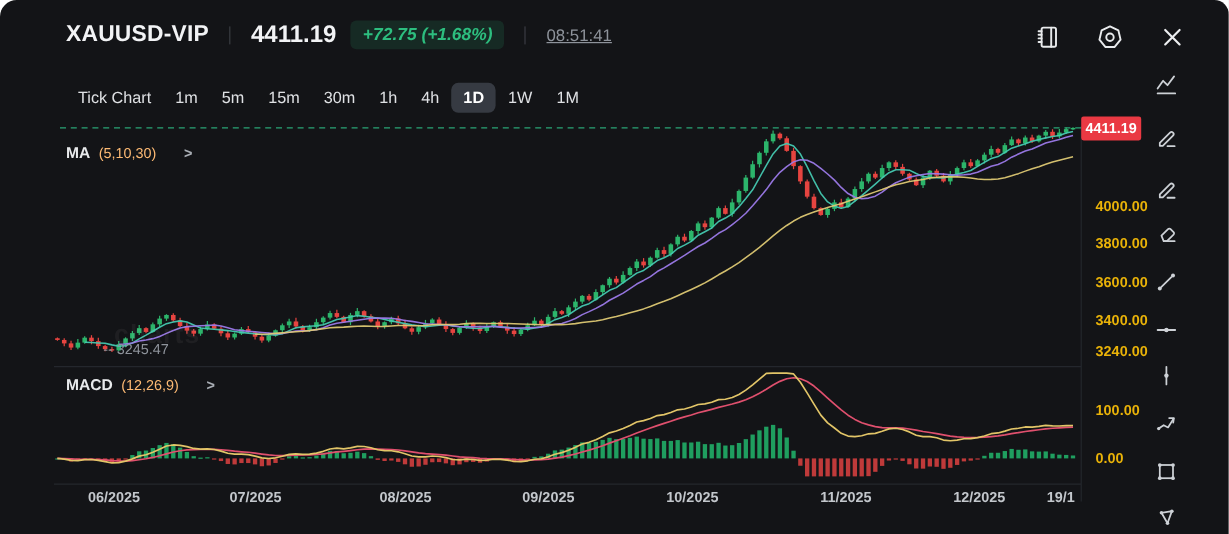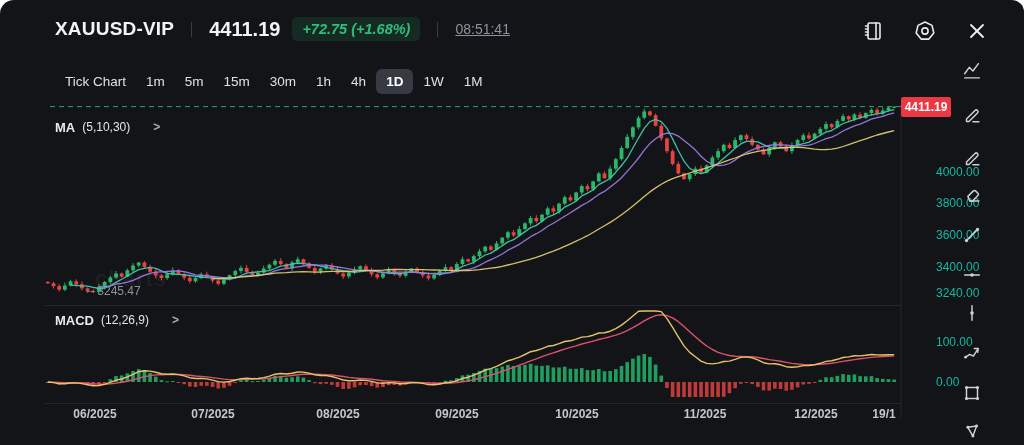--- a/index.html
+++ b/index.html
@@ -16,27 +16,27 @@
   .tm{color:#8e939b;font-size:14px;text-decoration:underline;}
   .hicon{position:absolute;top:19px;width:24px;height:24px;background:none;border:none;padding:0;cursor:pointer;
          display:flex;align-items:center;justify-content:center;}
   
   .tfbar{position:absolute;top:62px;left:55px;width:850px;height:38px;display:flex;align-items:center;
          justify-content:flex-start;}
   .tf{background:none;border:none;color:#dfe1e4;font-size:13.5px;font-family:inherit;padding:5px 10px;
       border-radius:6px;cursor:pointer;white-space:nowrap;}
   .tf.selected{background:#363a42;color:#ffffff;font-weight:600;}
   
-  .ind-label{position:absolute;display:flex;align-items:flex-start;gap:7px;color:#e8eaec;}
+  .ind-label{position:absolute;display:flex;align-items:center;gap:7px;color:#e8eaec;}
   .ind-name{font-size:13px;font-weight:700;}
-  .ind-params{font-size:12px;color:#e5e5e5;}
+  .ind-params{font-size:12px;color:#fdba74;}
   .chev{color:#a9aeb5;font-size:12px;font-weight:700;margin-left:16px;cursor:pointer;}
   .badge{position:absolute;left:901px;width:50px;box-sizing:border-box;text-align:center;color:#fff;
          font-size:12px;font-weight:700;padding:3px 2px;border-radius:2px;}
-  .yax{position:absolute;left:936px;width:52px;color:#14b8a6;font-size:12px;font-weight:400;}
+  .yax{position:absolute;left:913px;width:52px;color:#eab308;font-size:12px;font-weight:700;}
   .xdate{position:absolute;top:407px;width:70px;margin-left:-35px;text-align:center;color:#c3c7cc;
          font-size:12px;font-weight:600;}
   .lowlbl{position:absolute;left:86px;top:284px;color:#8e939b;font-size:12px;}
   .wmark{position:absolute;left:95px;top:266px;color:rgba(255,255,255,.05);font-size:22px;font-weight:700;
          letter-spacing:1px;}
   
   .tool{position:absolute;left:957px;width:30px;height:30px;background:none;border:none;padding:0;cursor:pointer;
         display:flex;align-items:center;justify-content:center;}
   svg{display:block;}
   #chart-svg{position:absolute;top:0;left:0;}

